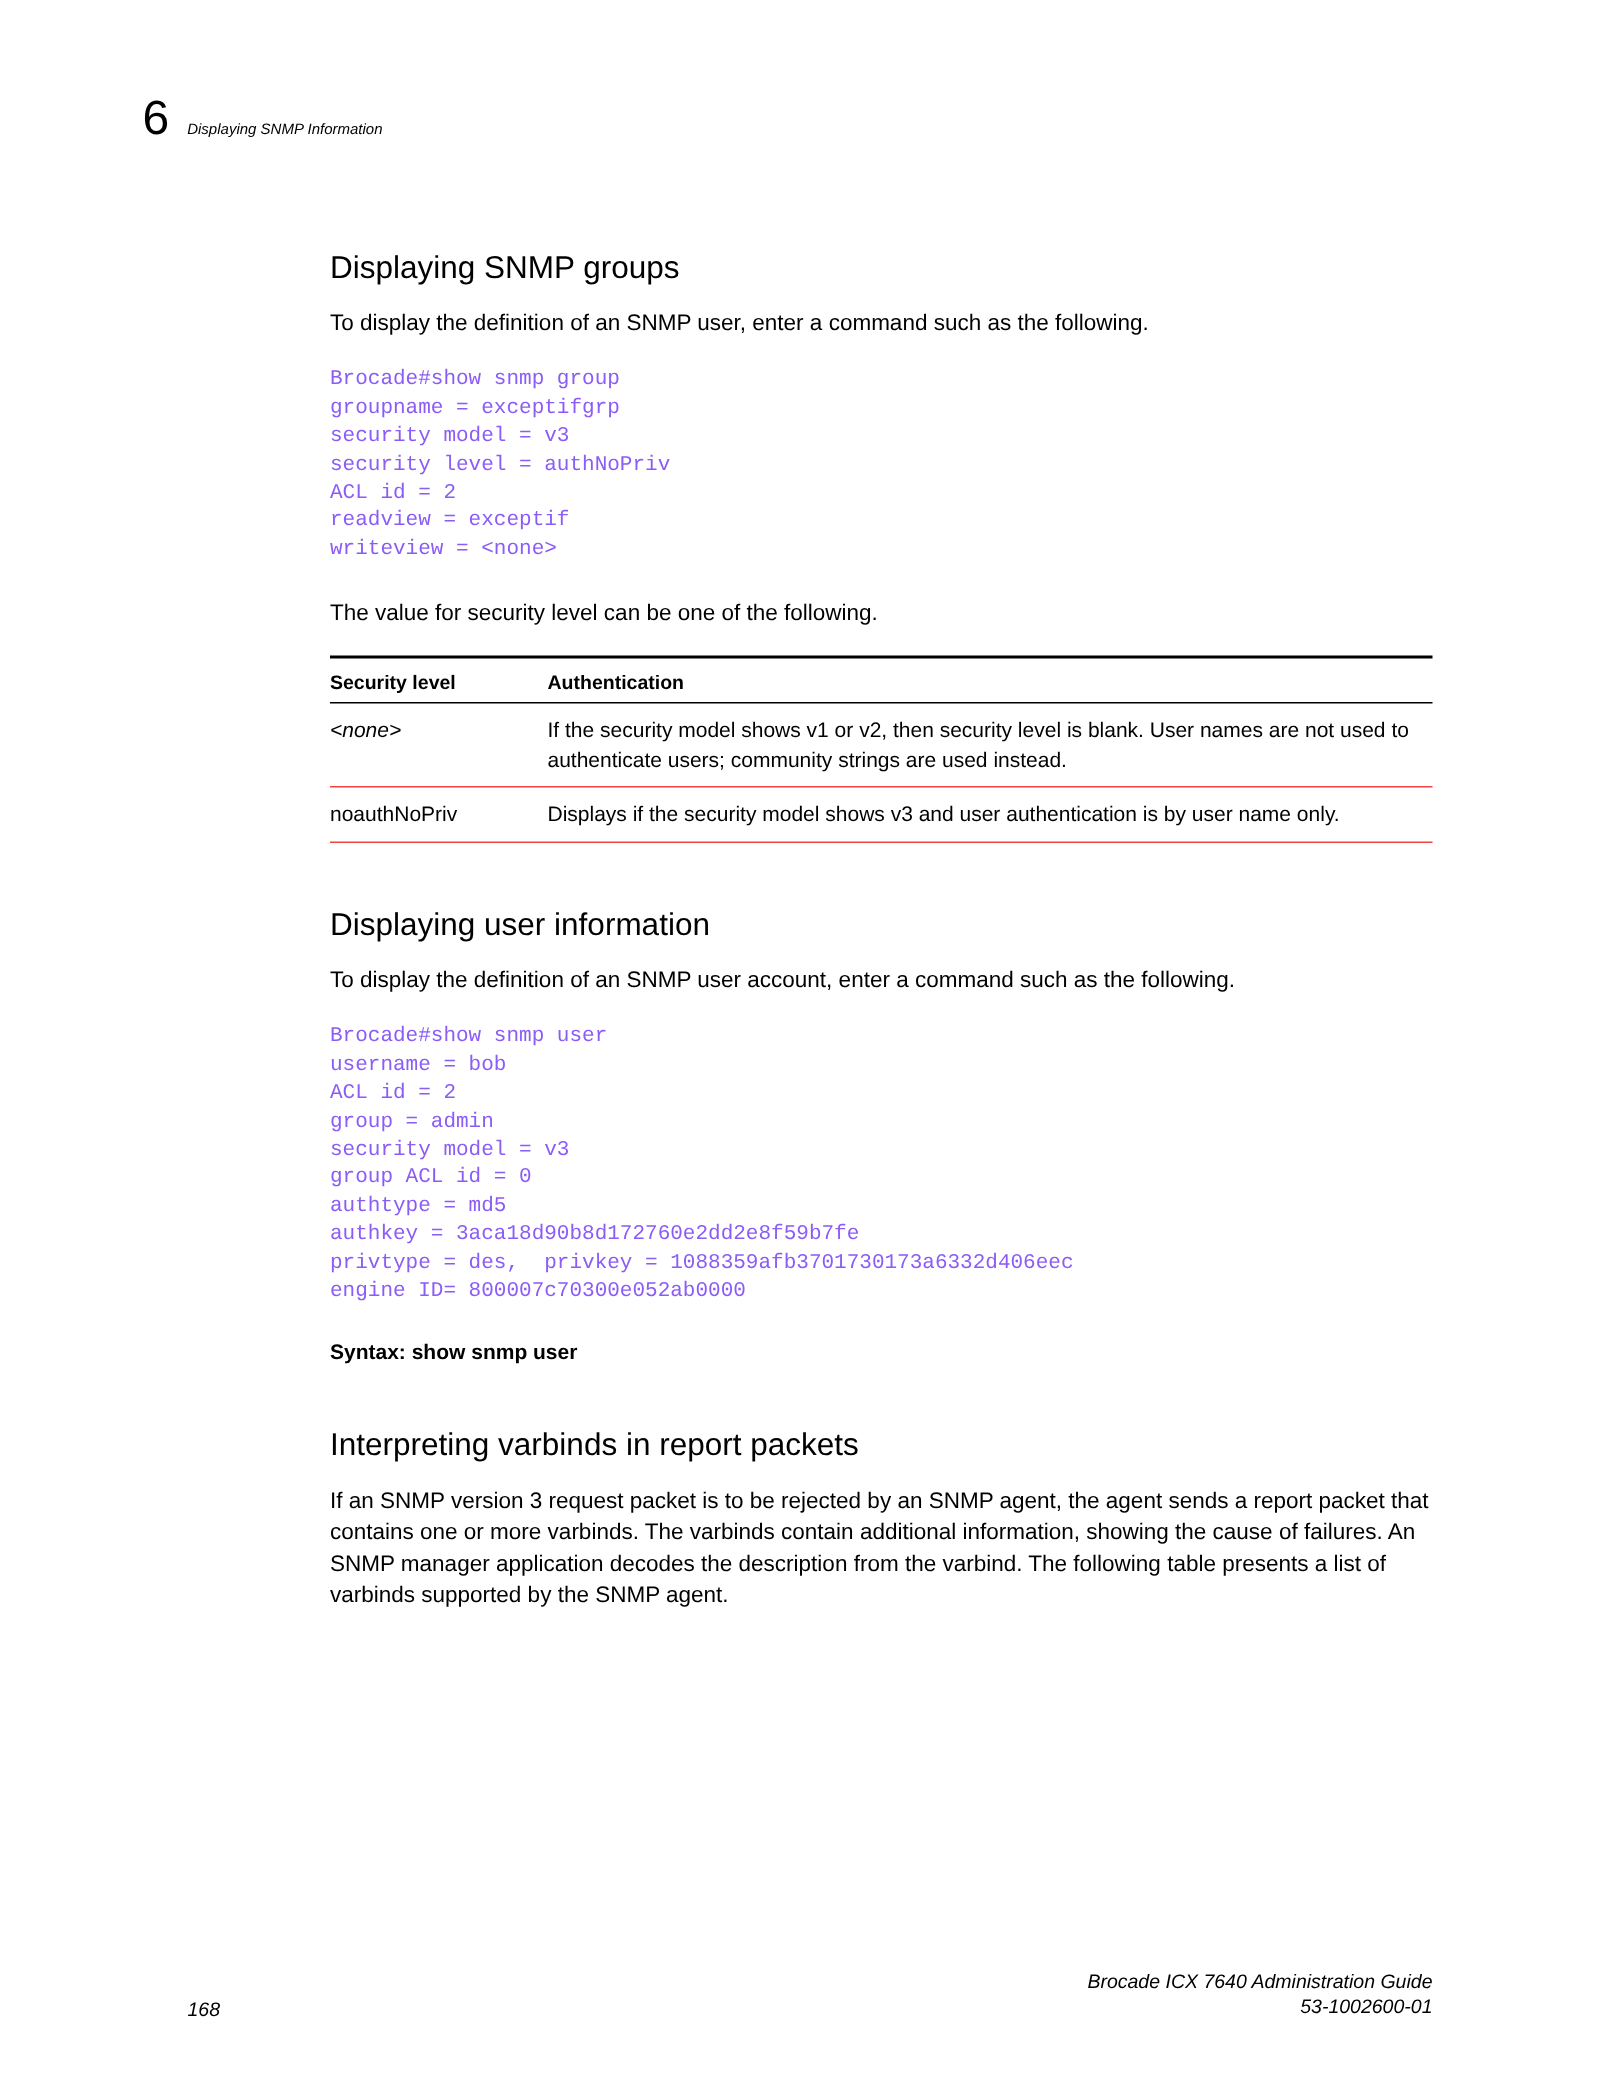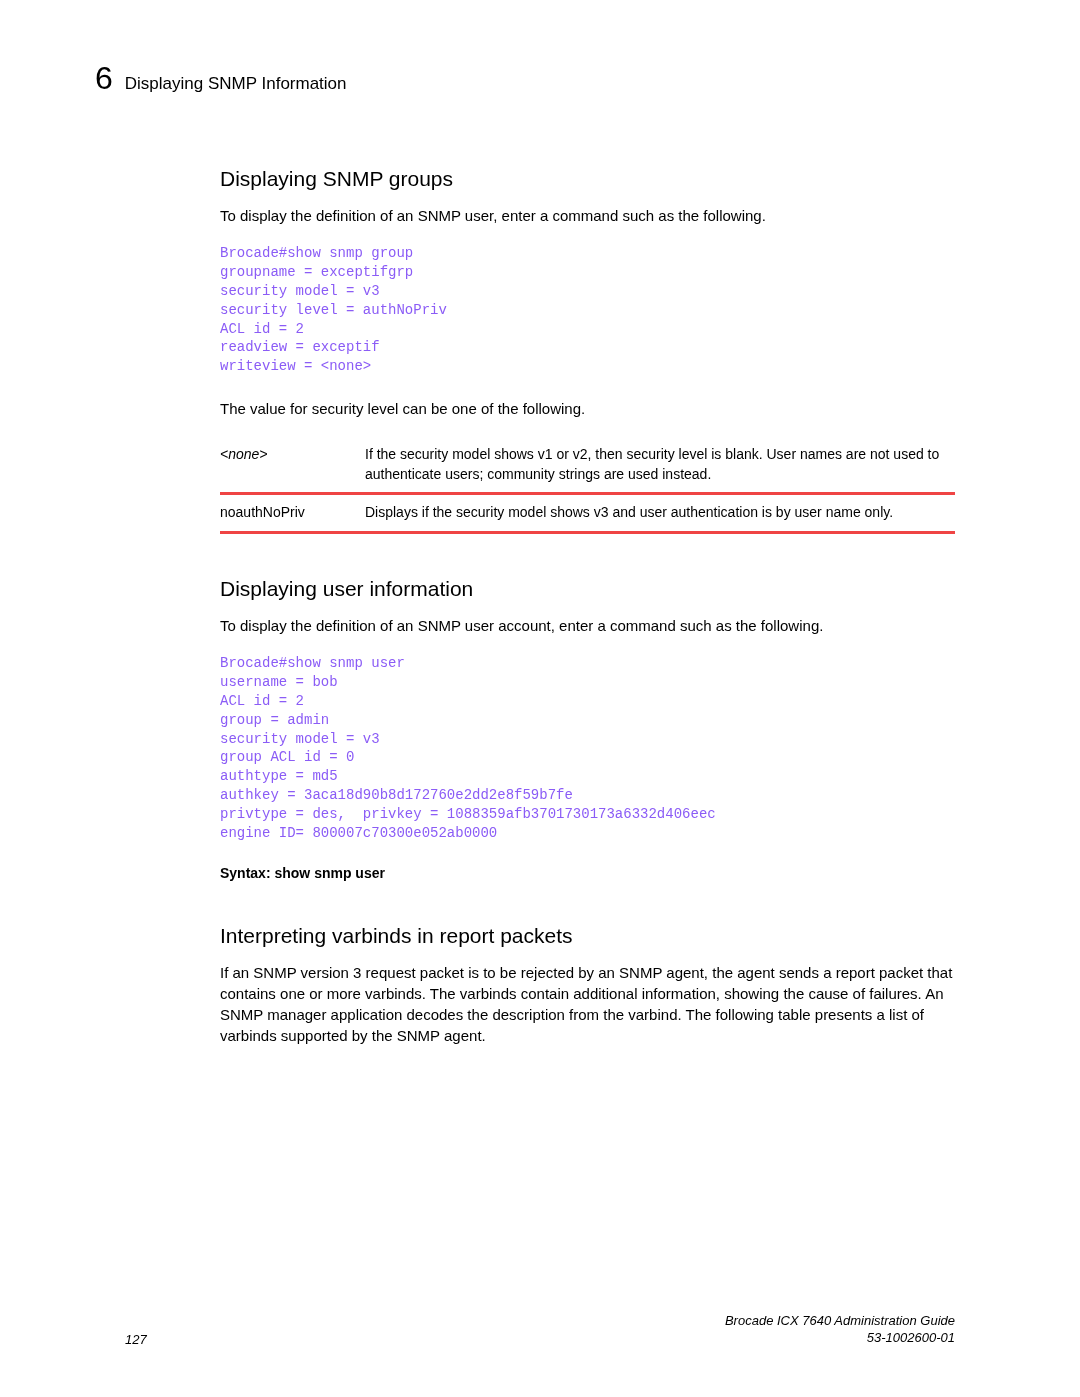--- a/index.html
+++ b/index.html
@@ -22,22 +22,23 @@
       display: flex;
       align-items: baseline;
       gap: 12px;
       margin-bottom: 70px;
     }
     .chapter-number {
       font-size: 32px;
       font-weight: normal;
     }
     .chapter-title {
-      font-size: 17px;
+      font-size: 10px;
       font-weight: normal;
+      font-style: italic;
     }
     .content {
       margin-left: 125px;
     }
     .section-heading {
       font-size: 21px;
       font-weight: normal;
       margin-bottom: 14px;
       margin-top: 0;
     }
@@ -80,21 +81,21 @@
     .col-auth {
       flex: 1;
       font-size: 13px;
     }
     .table-header .col-security,
     .table-header .col-auth {
       font-weight: bold;
     }
     .table-row {
       display: flex;
-      border-bottom: 3px solid #ef4444;
+      border-bottom: 1px solid #ef4444;
       padding: 8px 0;
     }
     .table-row .col-security,
     .table-row .col-auth {
       font-size: 14px;
       line-height: 1.4;
     }
     .italic {
       font-style: italic;
     }
@@ -134,20 +135,24 @@
     <div class="code-block">Brocade#show snmp group
 groupname = exceptifgrp
 security model = v3
 security level = authNoPriv
 ACL id = 2
 readview = exceptif
 writeview = &lt;none&gt;</div>
     <p class="para">The value for security level can be one of the following.</p>
 
     <div class="table-container">
+      <div class="table-header">
+        <div class="col-security">Security level</div>
+        <div class="col-auth">Authentication</div>
+      </div>
       <div class="table-row">
         <div class="col-security italic">&lt;none&gt;</div>
         <div class="col-auth">If the security model shows v1 or v2, then security level is blank. User names are not used to authenticate users; community strings are used instead.</div>
       </div>
       <div class="table-row">
         <div class="col-security">noauthNoPriv</div>
         <div class="col-auth">Displays if the security model shows v3 and user authentication is by user name only.</div>
       </div>
     </div>
 
@@ -164,19 +169,19 @@
 privtype = des,  privkey = 1088359afb3701730173a6332d406eec
 engine ID= 800007c70300e052ab0000</div>
     <p class="syntax-line">Syntax:  show snmp user</p>
 
     <h2 class="section-heading spaced">Interpreting varbinds in report packets</h2>
     <p class="para">If an SNMP version 3 request packet is to be rejected by an SNMP agent, the agent sends a report packet that contains one or more varbinds. The varbinds contain additional information, showing the cause of failures. An SNMP manager application decodes the description from the varbind. The following table presents a list of varbinds supported by the SNMP agent.</p>
 
   </div>
 
   <div class="footer">
-    <span class="page-number">127</span>
+    <span class="page-number">168</span>
     <div class="footer-right">
       <div>Brocade ICX 7640 Administration Guide</div>
       <div>53-1002600-01</div>
     </div>
   </div>
 </div>
 
 </body></html>

